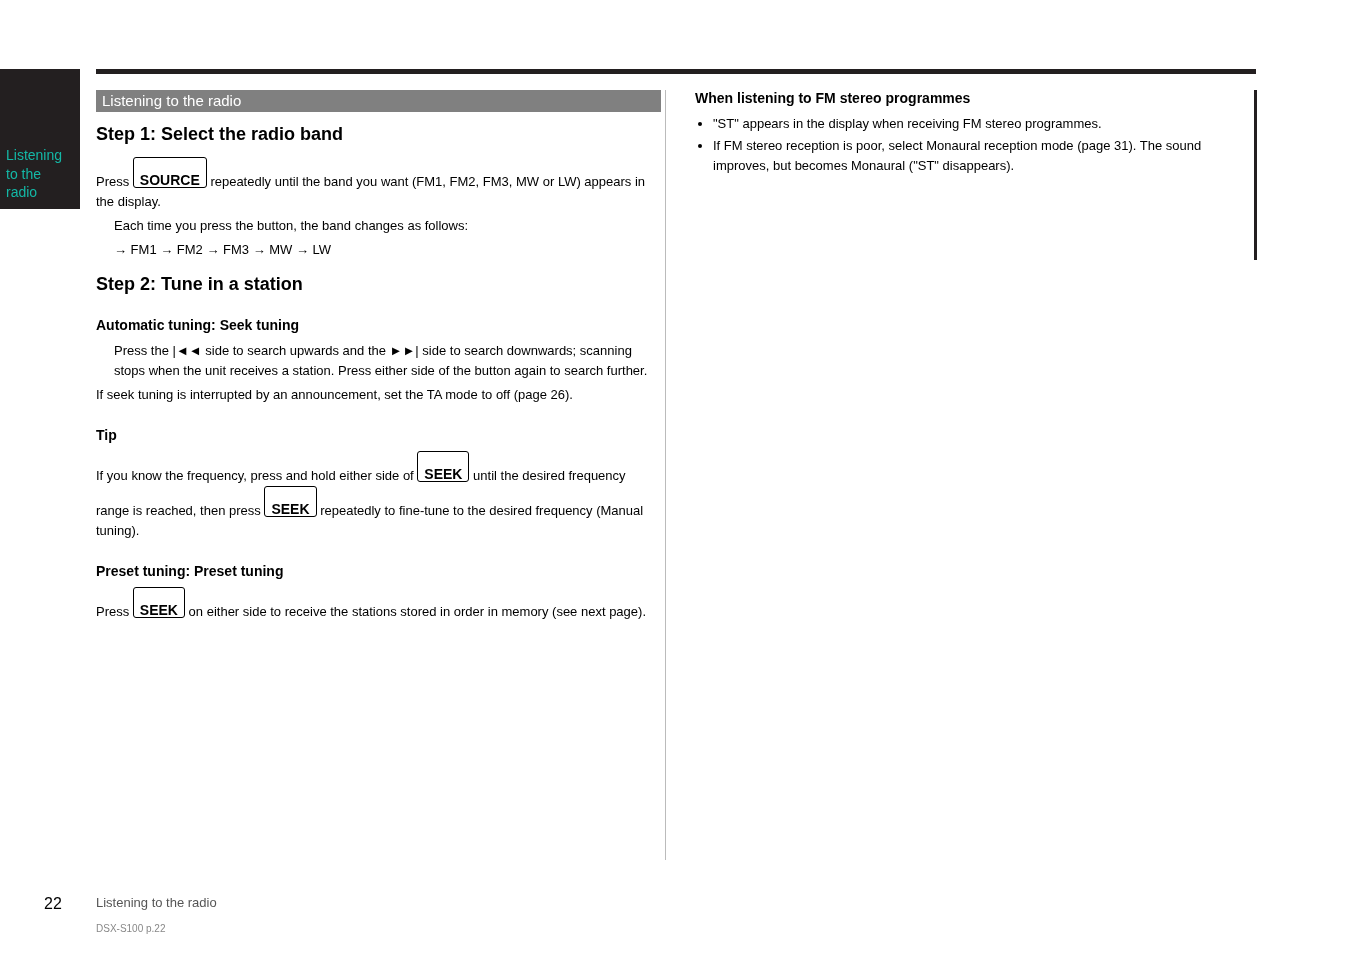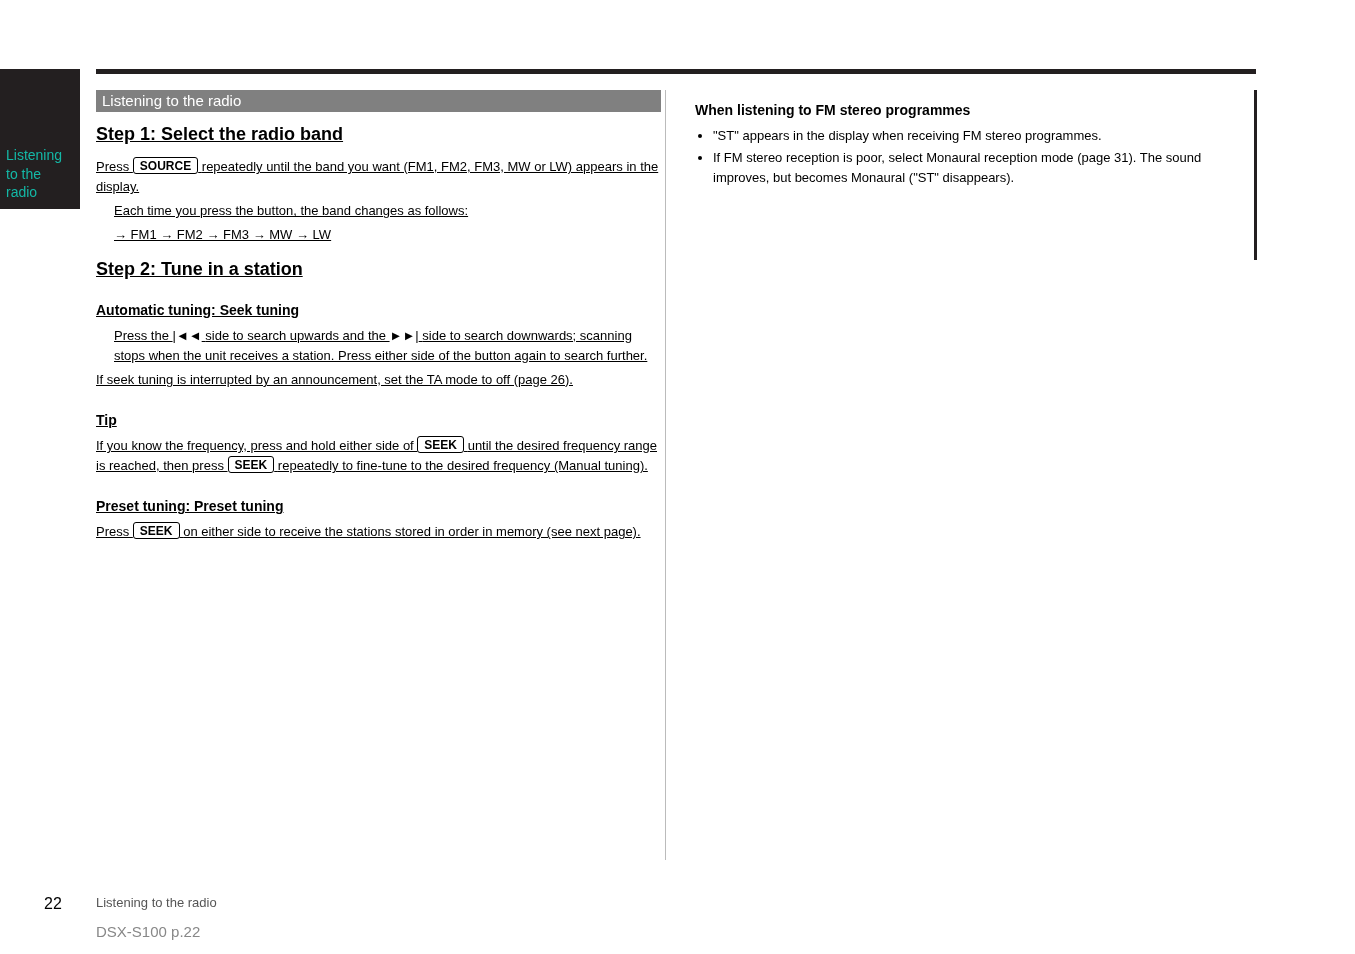--- a/index.html
+++ b/index.html
@@ -13,52 +13,52 @@
   }
   .side-tab span { display: block; }
 
   .hr-thick { position:absolute; left:96px; top:69px; width:1160px; height:5px; background:#231f20; }
 
   .section-bar {
     position: absolute; left: 96px; top: 90px; width: 565px; height: 22px;
     background: #808080; color: #fff; font-size: 15px; line-height: 22px; padding-left: 6px;
   }
 
-  .col-left { position: absolute; left: 96px; top: 124px; width: 565px; text-decoration: underline; }
+  .col-left { position: absolute; left: 96px; top: 124px; width: 565px; }
   .col-right { position: absolute; left: 695px; top: 90px; width: 560px; }
 
   .h-step { font-weight: bold; font-size: 18px; margin-bottom: 12px; }
   .h-sub  { font-weight: bold; font-size: 14px; margin-top: 22px; margin-bottom: 8px; }
 
   p, li { font-size: 13px; line-height: 1.55; }
   .body { margin-bottom: 4px; }
 
   .btn-box {
     display: inline-block; border: 1px solid #000; border-radius: 3px;
-    font-size: 12px; padding: 1px 6px 0 6px; line-height: 14px; vertical-align: 1px;
+    font-size: 14px; padding: 15px 6px 0 6px; line-height: 14px; vertical-align: 1px;
     background: #fff; font-weight: bold;
   }
 
   .indent { margin-left: 18px; }
   .step-block { margin-top: 13px; }
   ul.bullets { list-style: disc; margin-left: 18px; }
   ul.bullets li { margin-bottom: 2px; }
 
   .icon { display:inline-block; font-family: Arial, sans-serif; }
 
   .col-divider {
     position: absolute; left: 665px; top: 90px; width: 1px; height: 770px; background: #bbb;
   }
   .right-bar {
     position:absolute; left:1254px; top:90px; width:3px; height:170px; background:#231f20;
   }
 
   .page-num { position:absolute; left:44px; top:895px; font-size:16px; }
   .footer   { position:absolute; left:96px; top:895px; font-size:13px; color:#555; }
-  .doc-id   { position:absolute; left:96px; top:923px; font-size:15px; color:#888; }
+  .doc-id   { position:absolute; left:96px; top:923px; font-size:10px; color:#888; }
 </style>
 </head>
 <body>
 
 <div class="page">
   <div class="side-tab">
     <span>Listening to the</span>
     <span>radio</span>
   </div>
 
@@ -109,21 +109,21 @@
       <div class="h-sub">Preset tuning: Preset tuning</div>
       <p class="body">
         <span>Press </span>
         <span class="btn-box">SEEK</span>
         <span> on either side to receive the stations stored in order in memory (see next page).</span>
       </p>
     </div>
   </div>
 
   <div class="col-right">
-    <div class="h-sub" style="margin-top:12px">When listening to FM stereo programmes</div>
+    <div class="h-sub" style="margin-top:0">When listening to FM stereo programmes</div>
     <ul class="bullets">
       <li>"ST" appears in the display when receiving FM stereo programmes.</li>
       <li>If FM stereo reception is poor, select Monaural reception mode (page 31). The sound improves, but becomes Monaural ("ST" disappears).</li>
     </ul>
   </div>
 
   <div class="page-num">22</div>
   <div class="footer">Listening to the radio</div>
   <div class="doc-id">DSX-S100  p.22</div>
 </div>

